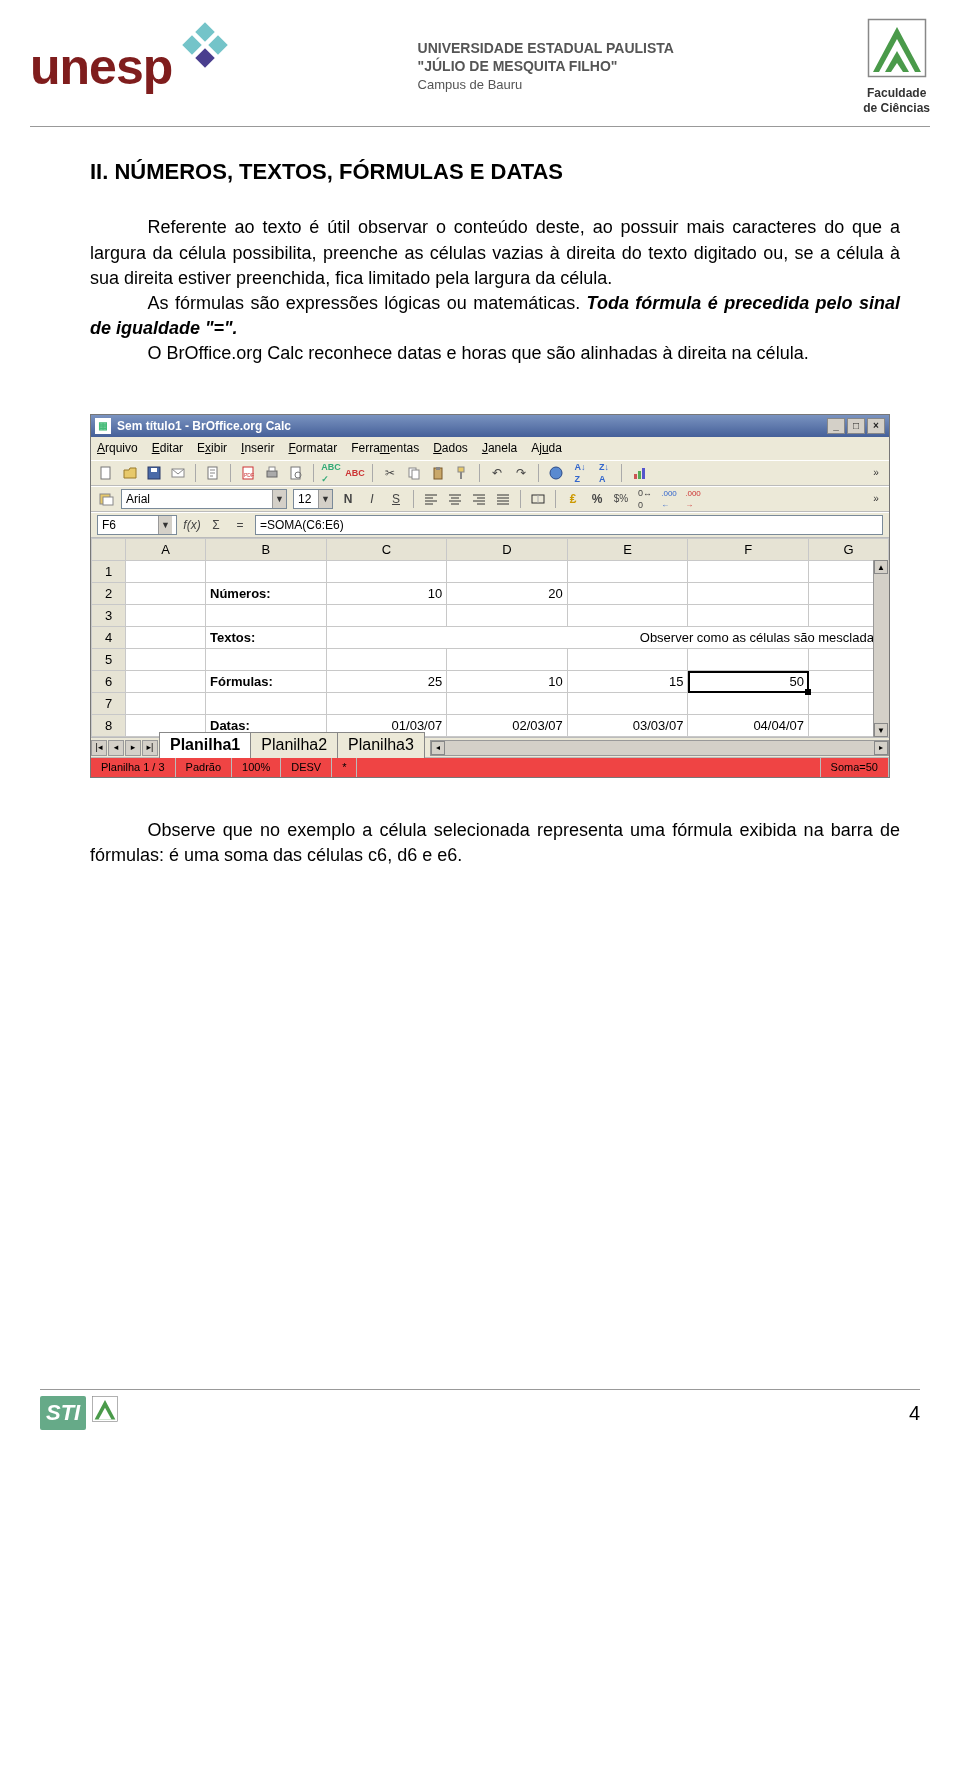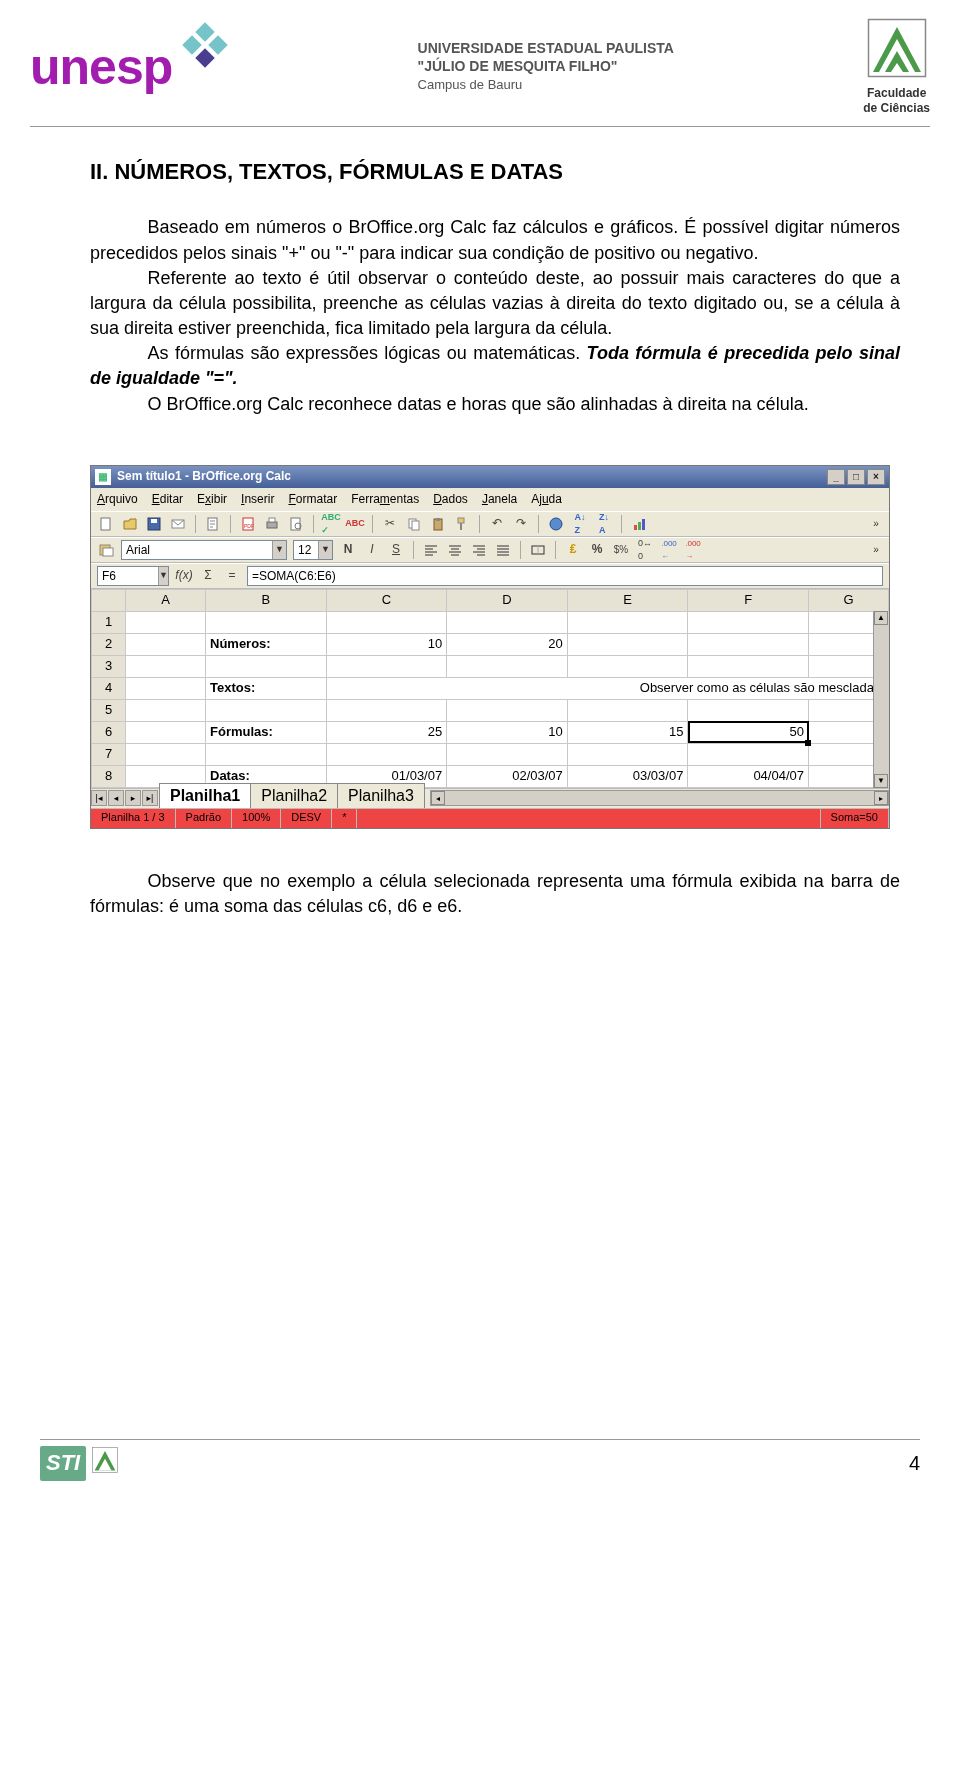--- a/index.html
+++ b/index.html
@@ -21,21 +21,21 @@
   }
   .logo-left {
     display: flex;
     align-items: center;
     gap: 10px;
   }
   .unesp-word {
     font-size: 50px;
     font-weight: 700;
     letter-spacing: -1px;
-    color: #a21caf;
+    color: #7f1d1d;
     position: relative;
   }
   .unesp-square {
     width: 46px; height: 46px;
     display: inline-block;
     position: relative;
     top: -22px;
   }
   .unesp-square svg { width: 100%; height: 100%; }
   .header-center { text-align: left; font-size: 14px; color: #555; font-weight: 700; line-height: 1.25; }
@@ -81,21 +81,21 @@
   .menubar span u { text-decoration: underline; }
   .toolbar { background: #ece9d8; border-top: 1px solid #fff; border-bottom: 1px solid #bbb; padding: 3px 6px; display: flex; align-items: center; gap: 6px; flex-wrap: nowrap; overflow: hidden; height: 26px; }
   .vdiv { width: 1px; height: 18px; background: #aaa; margin: 0 2px; }
   .ico { width: 18px; height: 18px; display: inline-flex; align-items: center; justify-content: center; font-size: 12px; color: #444; border: 1px solid transparent; }
   .ico svg { width: 16px; height: 16px; }
   .dd { display: inline-flex; align-items: center; border: 1px solid #7a8a99; background: #fff; height: 20px; }
   .dd input { border: none; outline: none; font-size: 12px; padding: 0 4px; height: 18px; background: #fff; }
   .dd .carat { width: 14px; height: 18px; background: #d4d0c8; border-left: 1px solid #999; display: flex; align-items: center; justify-content: center; font-size: 9px; color: #333; }
   .overflow { margin-left: auto; width: 14px; height: 18px; display: flex; align-items: center; justify-content: center; font-size: 10px; color: #333; }
   .formulabar { display: flex; align-items: center; padding: 3px 6px; gap: 6px; background: #ece9d8; border-top: 1px solid #fff; border-bottom: 1px solid #bbb; height: 26px; }
-  .formulabar .cellref { width: 72px; }
+  .formulabar .cellref { width: 80px; }
   .formulabar .formula-input { flex: 1; }
   .grid-wrap { background: #fff; position: relative; }
   table.grid { border-collapse: collapse; width: 100%; background: #fff; table-layout: fixed; }
   table.grid th, table.grid td { border: 1px solid #c8c8c8; height: 22px; padding: 0 4px; font-size: 13px; }
   table.grid th { background: #e6e3d4; font-weight: 400; text-align: center; position: relative; }
   table.grid td { text-align: right; }
   table.grid td.lbl { text-align: left; font-weight: 700; font-family: Arial; }
   table.grid td.txt { text-align: right; }
   table.grid .rowhdr { background: #e6e3d4; text-align: center; width: 34px; }
   table.grid .colA { width: 80px; }
@@ -163,21 +163,20 @@
     </span>
     <div class="fac-text">Faculdade</div>
     <div class="fac-text">de Ciências</div>
   </div>
 </div>
 <hr class="header-rule">
 
 <div class="content">
   <div class="section-title">II.    NÚMEROS, TEXTOS, FÓRMULAS E DATAS</div>
 
-  <p class="para"><span class="indent"></span><span>Baseado em números o BrOffice.org Calc faz cálculos e gráficos. É possível digitar números precedidos pelos sinais "+" ou "-" para indicar sua condição de positivo ou negativo.</span></p>
   <p class="para"><span class="indent"></span><span>Referente ao texto é útil observar o conteúdo deste, ao possuir mais caracteres do que  a largura  da célula possibilita, preenche as células vazias à direita do texto digitado ou,  se a célula  à sua direita estiver preenchida, fica limitado pela largura da célula.</span></p>
   <p class="para"><span class="indent"></span><span>As fórmulas são expressões lógicas ou matemáticas. </span><span class="bolditalic">Toda fórmula é precedida pelo sinal de igualdade "=".</span></p>
   <p class="para"><span class="indent"></span><span>O BrOffice.org Calc reconhece datas e horas que são alinhadas à direita na célula.</span></p>
 </div>
 
 <div class="screenshot">
 
   <div class="titlebar">
     <span class="ti">▦</span>
     <span>Sem título1 - BrOffice.org Calc</span>

